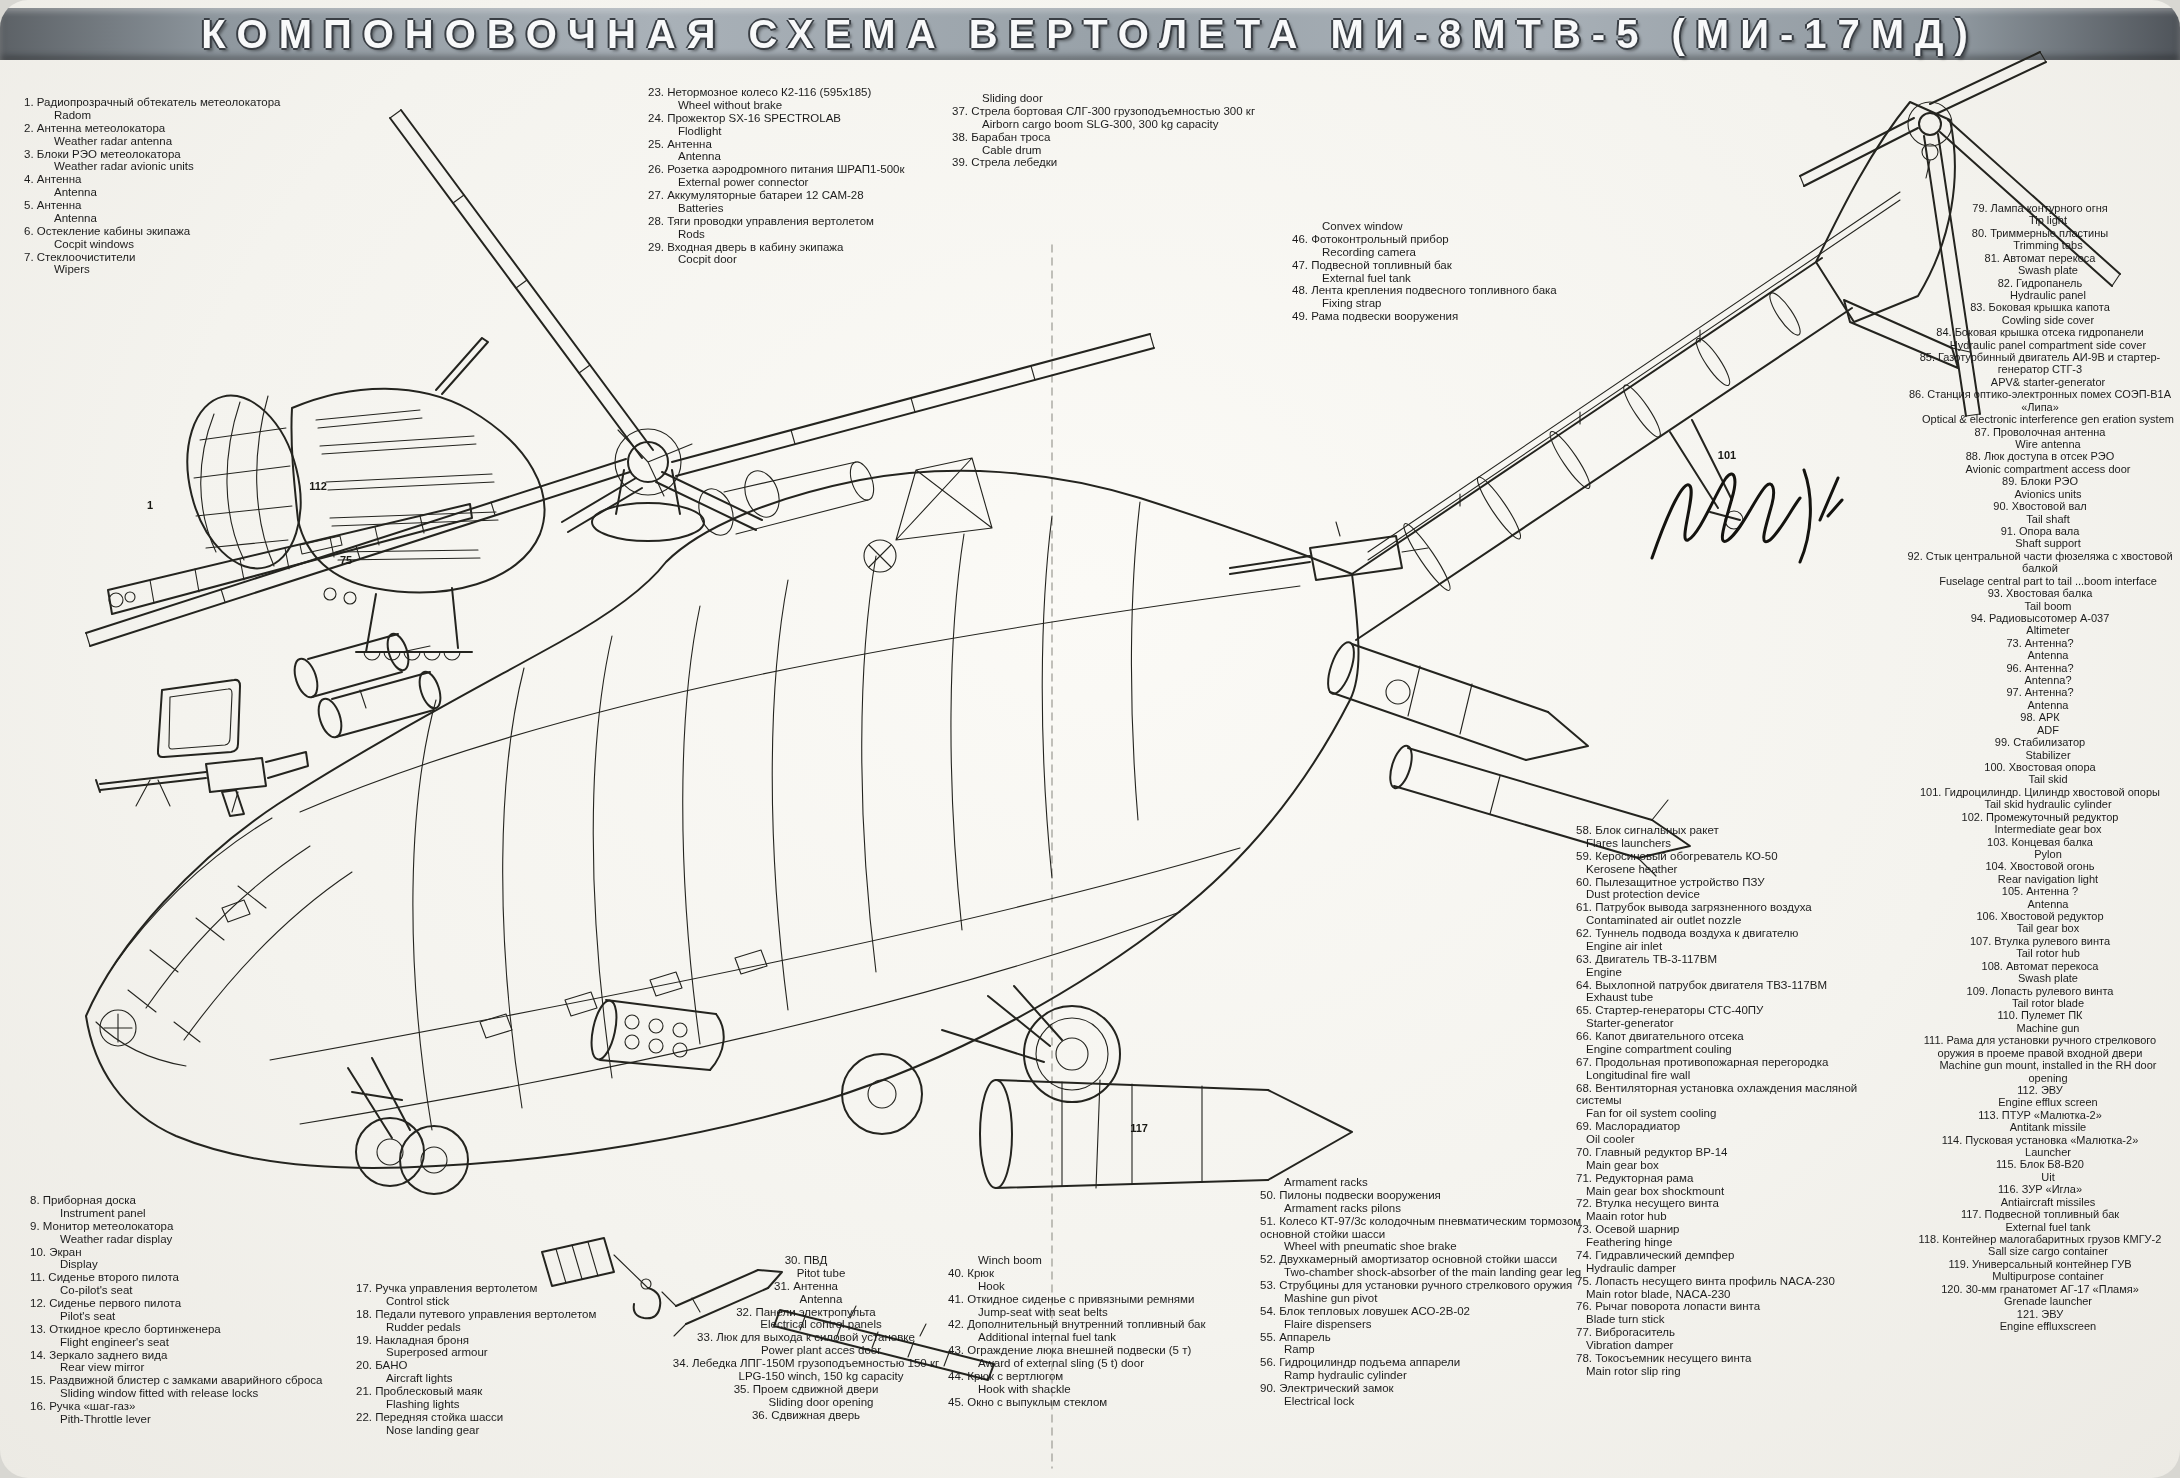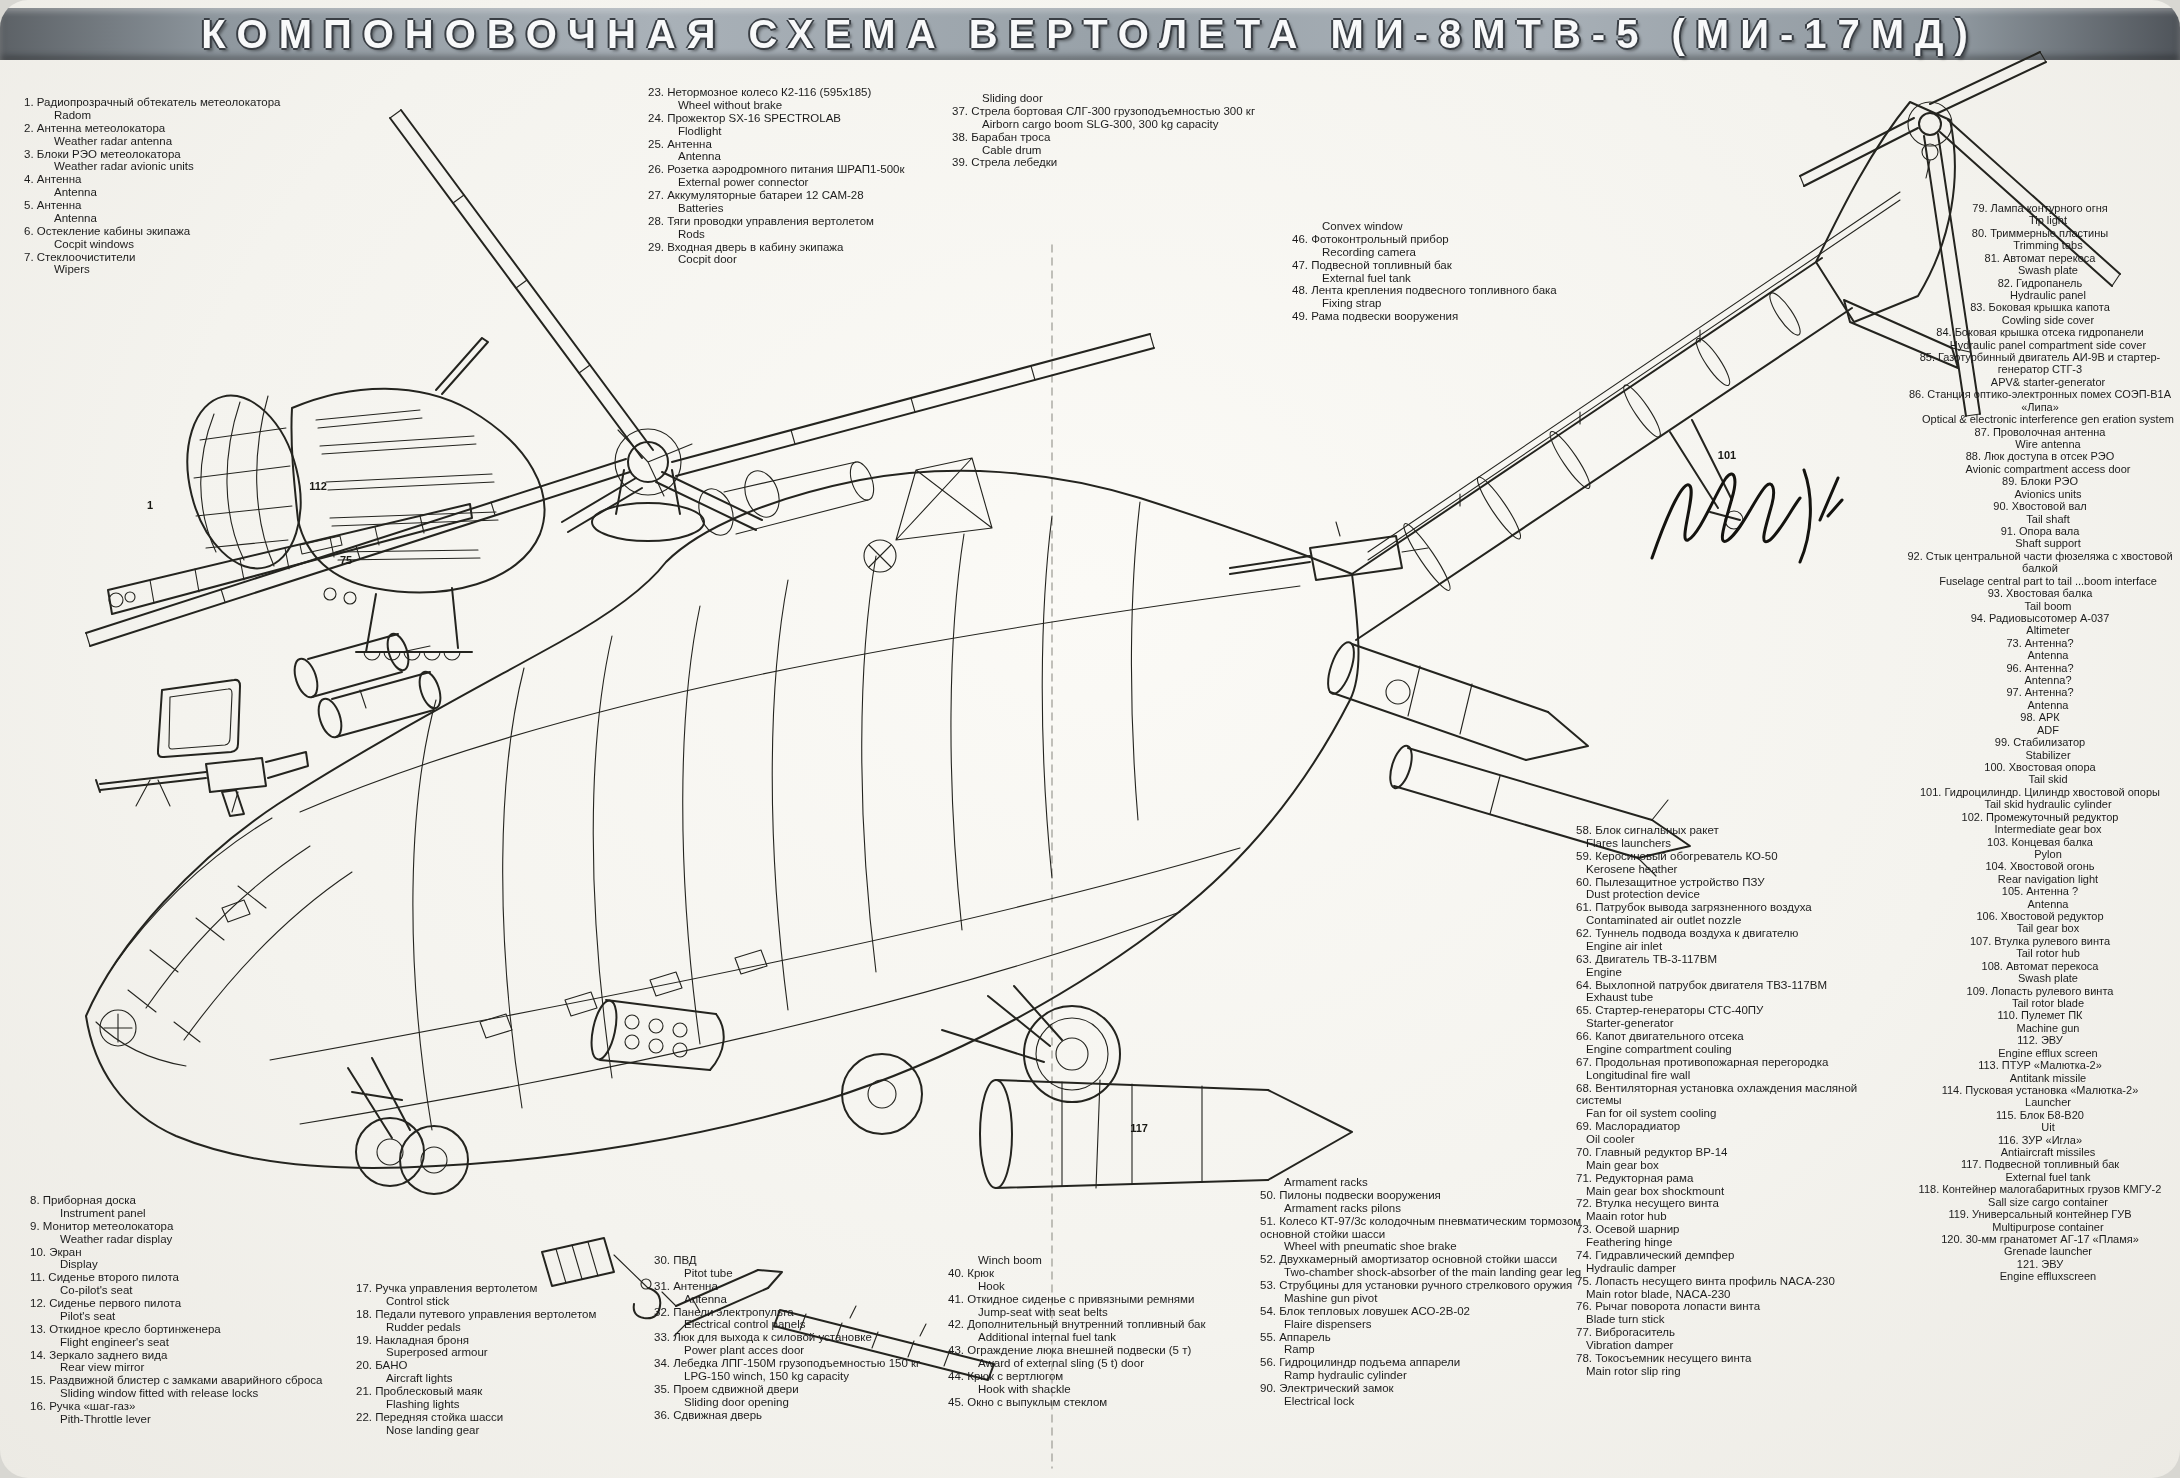--- a/index.html
+++ b/index.html
@@ -27,21 +27,21 @@
   .g1 {left:24px;  top:96px;  width:324px;}
   .g23{left:648px; top:86px;  width:334px;}
   .g37{left:952px; top:92px;  width:334px;}
   .g46{left:1292px;top:220px; width:334px;}
   .g58{left:1576px;top:824px; width:314px;}
   .g58 .en{padding-left:10px;}
   .g79{left:1906px;top:202px; width:268px;font-size:11px;line-height:1.13;text-align:center;}
   .g79 .en{padding-left:16px;}
   .g8 {left:30px;  top:1194px;width:324px;}
   .g17{left:356px; top:1282px;width:304px;}
-  .g30{left:654px; top:1254px;width:304px;}
+  .g30{left:654px; top:1254px;width:304px;text-align:center;}
   .g40{left:948px; top:1254px;width:316px;}
   .g50{left:1260px;top:1176px;width:324px;}
   .g50 .en{padding-left:24px;}
   .art{position:absolute;left:0;top:0;width:2180px;height:1478px;pointer-events:none;}
   .ln{fill:none;stroke:#24241f;stroke-width:2;stroke-linecap:round;stroke-linejoin:round;}
   .thin{stroke-width:1.1;}
   .sig{fill:none;stroke:#14130f;stroke-width:3;stroke-linecap:round;}
   .fold{stroke:#a8a7a0;stroke-width:1.4;stroke-dasharray:7 6;}
   .callout-layer{position:absolute;left:0;top:0;width:2180px;height:1478px;pointer-events:none;}
   .callout{position:absolute;font-size:11px;font-weight:bold;color:#191914;transform:translate(-50%,-50%);}
@@ -583,20 +583,24 @@
       </div>
       <div class="item">
         <div class="ru">109. Лопасть рулевого винта</div>
         <div class="en">Tail rotor blade</div>
       </div>
       <div class="item">
         <div class="ru">110. Пулемет ПК</div>
         <div class="en">Machine gun</div>
       </div>
       <div class="item">
+        <div class="ru">111. Рама для установки ручного стрелкового оружия в проеме правой входной двери</div>
+        <div class="en">Machine gun mount, installed in the RH door opening</div>
+      </div>
+      <div class="item">
         <div class="ru">112. ЭВУ</div>
         <div class="en">Engine efflux screen</div>
       </div>
       <div class="item">
         <div class="ru">113. ПТУР «Малютка-2»</div>
         <div class="en">Antitank missile</div>
       </div>
       <div class="item">
         <div class="ru">114. Пусковая установка «Малютка-2»</div>
         <div class="en">Launcher</div>

